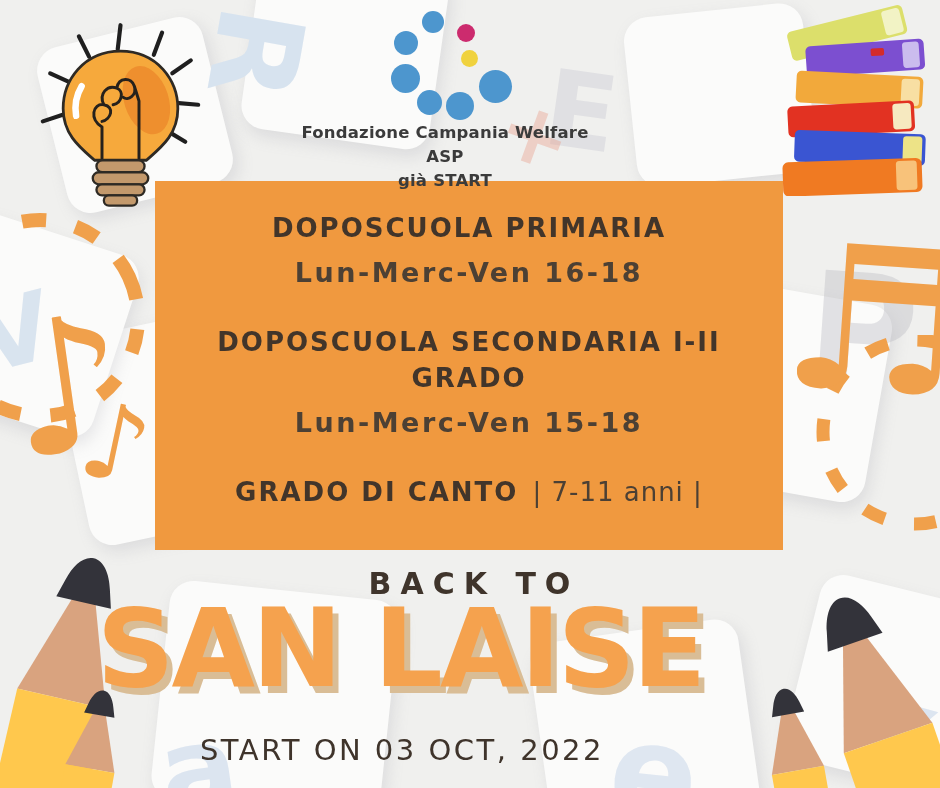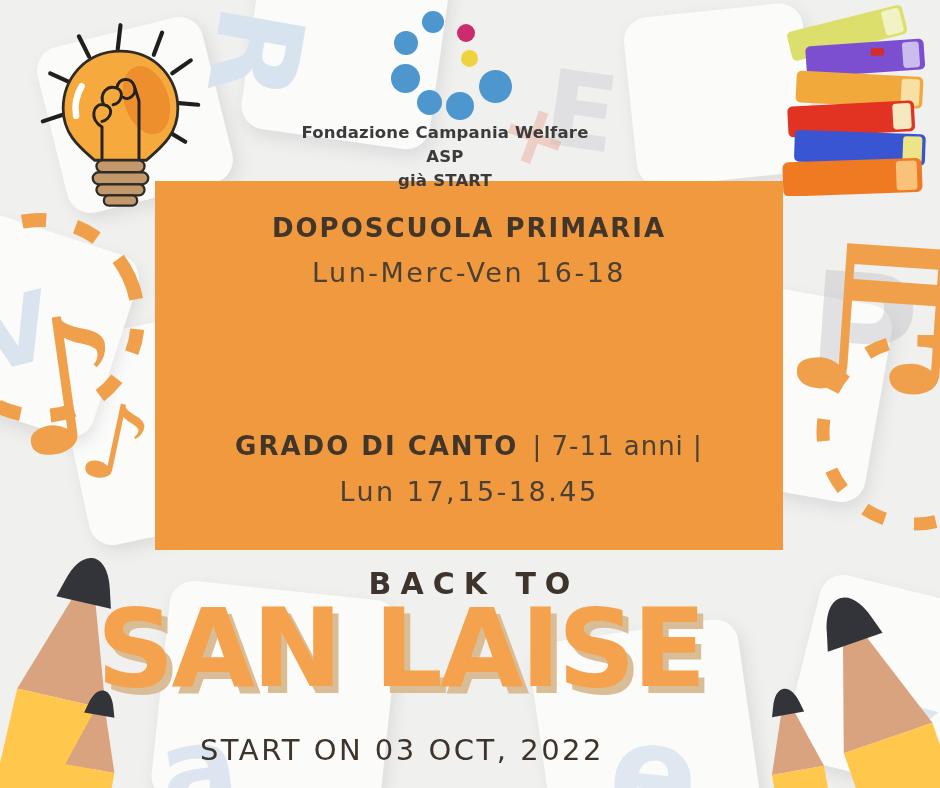--- a/index.html
+++ b/index.html
@@ -19,21 +19,21 @@
   .dot  { position:absolute; border-radius:50%; background:#4D96CE; }
   .logo-text { position:absolute; left:280px; top:121px; width:330px; text-align:center;
                font-size:16.5px; font-weight:600; color:#3b3b3b; line-height:1.45;
                letter-spacing:.2px; z-index:5; }
 
   
   .panel { position:absolute; left:155px; top:181px; width:628px; height:369px;
            background:#F0993F; z-index:4; display:flex; flex-direction:column;
            justify-content:space-between; padding:30px 0 40px; text-align:center; }
   .prog-title { font-size:26px; font-weight:700; letter-spacing:2px; color:#42352a; line-height:1.35; }
-  .prog-time  { font-size:27px; font-weight:400; letter-spacing:2.5px; color:#4c4034; line-height:1.35; margin-top:9px; }
+  .prog-time  { font-size:27px; font-weight:700; letter-spacing:2.5px; color:#4c4034; line-height:1.35; margin-top:9px; }
   .prog-age   { font-size:26px; font-weight:400; letter-spacing:1px; color:#4c4034; margin-left:14px; }
 
   
   .hero-kicker { position:absolute; left:4px; width:940px; top:566px; text-align:center;
                  font-size:30px; font-weight:600; letter-spacing:9px; color:#3f342b; z-index:4; }
   .hero-title  { position:absolute; left:0; width:800px; top:592px; text-align:center;
                  font-size:108px; font-weight:800; letter-spacing:-3px; color:#F5A24E;
                  text-shadow:6px 7px 0 #D9BD96; z-index:4; line-height:1.05; }
   .hero-start  { position:absolute; left:0; width:780px; top:733px; text-align:center;
                  font-size:29px; font-weight:500; letter-spacing:2.5px; color:#3f342b; z-index:4;padding-left:24px; }
@@ -145,24 +145,27 @@
   <span class="note" style="left:8px;top:295px;font-size:185px;transform:rotate(-8deg);">♪</span>
   <span class="note" style="left:82px;top:392px;font-size:105px;transform:rotate(12deg);">♪</span>
   <span class="note" style="left:782px;top:222px;font-size:200px;transform:rotate(4deg);">♬</span>
 
   <div class="panel">
     <div class="program">
       <div class="prog-title">DOPOSCUOLA PRIMARIA</div>
       <div class="prog-time">Lun-Merc-Ven 16-18</div>
     </div>
     <div class="program">
+      <div class="prog-title">DOPOSCUOLA SECONDARIA I-II GRADO</div>
+      <div class="prog-time">Lun-Merc-Ven 15-18</div>
+    </div>
+    <div class="program">
       <div>
         <span class="prog-title">GRADO DI CANTO</span><span class="prog-age">| 7-11 anni |</span>
       </div>
-      <div class="prog-time">Lun 17,15-18.45</div>
     </div>
   </div>
 
   <div class="hero-kicker">BACK TO</div>
   <div class="hero-title">SAN LAISE</div>
   <div class="hero-start">START ON 03 OCT, 2022</div>
 
   <svg class="pencil" style="left:-10px;top:548px;transform:rotate(13deg);" width="120" height="400" viewBox="0 0 90 300" preserveAspectRatio="none">
     <polygon points="45,10 79,112 11,112" fill="#D9A37F"></polygon>
     <path d="M45,4 C53,4 59,13 62,24 L66,38 L24,38 L28,24 C31,13 37,4 45,4 Z" fill="#33333A"></path>

